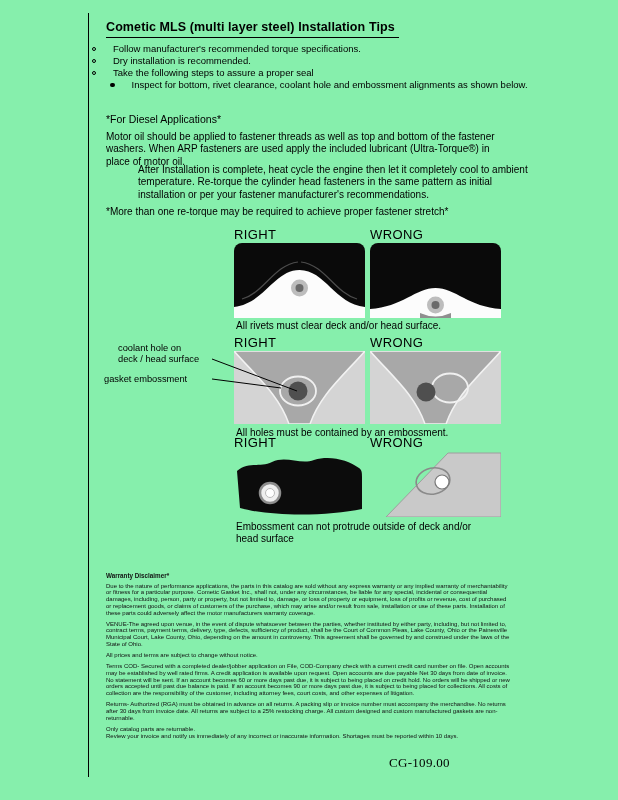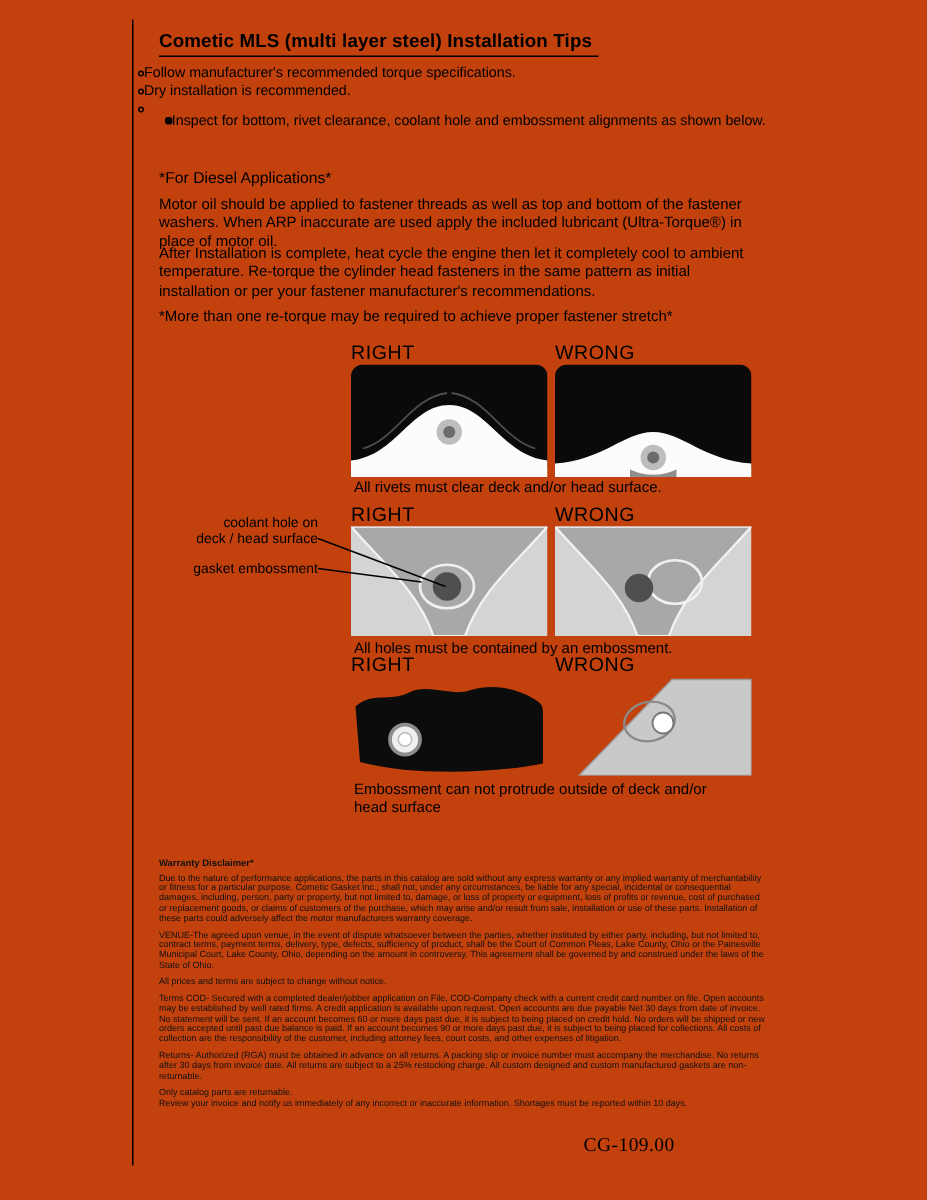--- a/index.html
+++ b/index.html
@@ -1,48 +1,48 @@
 <!DOCTYPE html>
 <html><head>
 <meta charset="utf-8">
 <style>
   * { margin:0; padding:0; box-sizing:border-box; }
   html,body { background:#ffffff; }
   .page {
-    position:relative; width:618px; height:800px; background:#c2410c;
+    position:relative; width:618px; height:800px; background:#86efac;
     font-family:"Liberation Sans", sans-serif; color:#000; overflow:hidden;
   }
   .left-rule { position:absolute; left:88px; top:13px; width:1px; height:764px; background:#000; }
 
   .title {
     position:absolute; left:106px; top:20px;
     font-size:12.5px; font-weight:bold; letter-spacing:.1px;
     border-bottom:1.5px solid #000; padding-bottom:3px; padding-right:4px;
     white-space:nowrap;
   }
 
   .bullets { position:absolute; left:92px; top:43px; width:470px; }
-  .b-row { display:flex; align-items:flex-start; gap:0; font-size:9.5px; line-height:12px; }
+  .b-row { display:flex; align-items:flex-start; gap:17px; font-size:9.5px; line-height:12px; }
   .b-row.sub { margin-left:18px; }
   .ob { width:4px; height:4px; border:1px solid #000; border-radius:50%; margin-top:3.5px; flex:0 0 auto; }
   .fb { width:4.5px; height:4.5px; background:#000; border-radius:50%; margin-top:3.5px; flex:0 0 auto; }
 
   .diesel-head { position:absolute; left:106px; top:113px; font-size:10.5px; font-weight:normal; }
   .para { position:absolute; left:106px; width:402px; font-size:10px; line-height:12.4px; }
   .p1 { top:131px; }
-  .p2 { top:164px; width:392px; }
+  .p2 { top:164px; width:392px;margin-left:32px; }
   .p3 { top:206px; white-space:nowrap; font-size:10px; }
 
   .col-head { position:absolute; width:131px; font-size:13px; letter-spacing:.4px; }
   .img-frame { position:absolute; }
   .img-frame svg { display:block; }
   .caption { position:absolute; left:236px; font-size:10px; line-height:12px; }
   .cap3 { width:250px; }
 
-  .anno { position:absolute; text-align:right; font-size:9.3px; line-height:10.5px; }
+  .anno { position:absolute; text-align:left; font-size:9.3px; line-height:10.5px; }
   .pointers { position:absolute; pointer-events:none; z-index:5; }
 
   .legal { position:absolute; left:106px; top:573px; width:406px; font-size:6px; line-height:6.7px; color:#111; text-align:left; }
   .legal .lh { font-weight:bold; font-size:6.3px; margin-bottom:3px; }
   .legal p { margin:0 0 4.5px 0; }
   .legal p.tight { margin:0; }
 
   .doc-code { position:absolute; left:389px; top:755px; font-size:13px; font-family:"Liberation Serif", serif; letter-spacing:.3px; }
 </style>
 </head>
@@ -58,29 +58,30 @@
     <div class="b-row">
       <span class="ob"></span>
       <span>Follow manufacturer's recommended torque specifications.</span>
     </div>
     <div class="b-row">
       <span class="ob"></span>
       <span>Dry installation is recommended.</span>
     </div>
     <div class="b-row">
       <span class="ob"></span>
+      <span>Take the following steps to assure a proper seal</span>
     </div>
     <div class="b-row sub">
       <span class="fb"></span>
       <span>Inspect for bottom, rivet clearance, coolant hole and embossment alignments as shown below.</span>
     </div>
   </div>
 
   <div class="diesel-head">*For Diesel Applications*</div>
-  <div class="para p1">Motor oil should be applied to fastener threads as well as top and bottom of the fastener washers. When ARP inaccurate are used apply the included lubricant (Ultra-Torque®) in place of motor oil.</div>
+  <div class="para p1">Motor oil should be applied to fastener threads as well as top and bottom of the fastener washers. When ARP fasteners are used apply the included lubricant (Ultra-Torque®) in place of motor oil.</div>
   <div class="para p2">After Installation is complete, heat cycle the engine then let it completely cool to ambient temperature. Re-torque the cylinder head fasteners in the same pattern as initial installation or per your fastener manufacturer's recommendations.</div>
   <div class="para p3">*More than one re-torque may be required to achieve proper fastener stretch*</div>
 
   <div class="col-head" style="left:234px;top:227px">RIGHT</div>
   <div class="col-head" style="left:370px;top:227px">WRONG</div>
 
   <div class="img-frame" style="left:234px;top:243px">
     <svg width="131" height="75" viewBox="0 0 131 75">
       <rect width="131" height="75" rx="8" fill="#0a0a0a"></rect>
       <path d="M0,75 L0,64 C30,61 40,27 65.5,27 C91,27 101,61 131,64 L131,75 Z" fill="#fcfcfc"></path>

